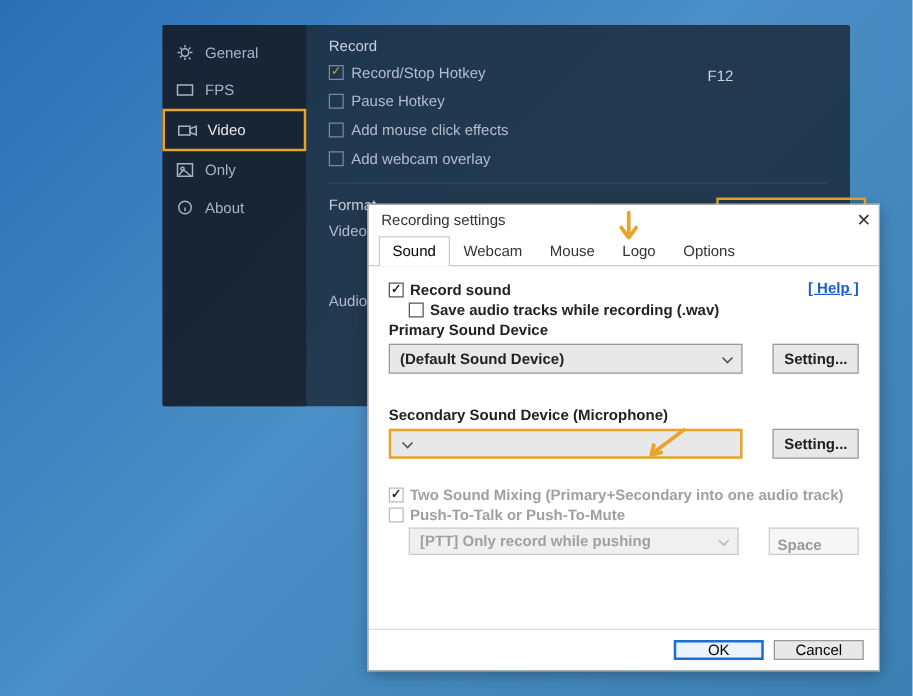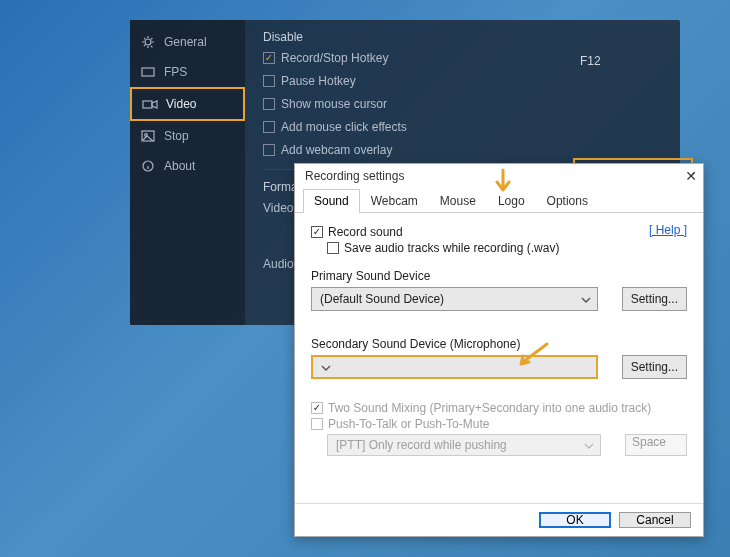--- a/index.html
+++ b/index.html
@@ -24,21 +24,21 @@
     .sidebar-item.active { border: 2px solid #e8a42a; color: #e8e8ec; }
     .s-icon { width: 16px; height: 14px; display: inline-flex; align-items: center; justify-content: center; }
     .s-icon svg { width: 16px; height: 14px; stroke: #a9b3c4; fill: none; stroke-width: 1.2; }
     .content {
       flex: 1; padding: 10px 18px; color: #b4bccc; font-size: 12px;
     }
     .section-title { color: #c8cfdc; font-size: 12px; margin-bottom: 4px; }
     .opt-row { display: flex; align-items: center; gap: 6px; margin: 5px 0; height: 18px; }
     .chk { width: 12px; height: 12px; border: 1px solid #7f899c; display: inline-flex; align-items: center; justify-content: center; }
     .chk.checked::after { content: "✓"; color: #e8a42a; font-size: 10px; line-height: 10px; }
-    .val-col { position: absolute; left: 450px; color: #cfd6e2; font-size: 12px; }
+    .val-col { position: absolute; left: 436px; color: #cfd6e2; font-size: 12px; }
     .settings-btn {
       position: absolute; left: 443px; top: 138px; width: 120px; height: 22px;
       border: 2px solid #e8a42a; color: #cfd6e2; font-size: 12px;
       display: flex; align-items: center; justify-content: center; cursor: pointer;
       background: rgba(40,50,70,0.3);
     }
     hr.sep { border: none; border-top: 1px solid rgba(255,255,255,0.08); margin: 10px 0; }
     .arrow1 {
       position: absolute; left: 493px; top: 168px; width: 20px; height: 28px; z-index: 3;
     }
@@ -54,50 +54,50 @@
       display: flex; align-items: center; justify-content: space-between;
       padding: 4px 2px 4px 10px; font-size: 12px; color: #333;
     }
     .close-x { font-size: 14px; color: #333; cursor: pointer; padding: 0 4px; font-family: Arial; }
     .tabs { display: flex; border-bottom: 1px solid #ccc; padding-left: 8px; gap: 0; }
     .tab {
       padding: 4px 10px 5px 10px; font-size: 12px; color: #333; cursor: pointer;
       border: 1px solid transparent; border-bottom: none; position: relative; top: 1px;
     }
     .tab.active { border-color: #ccc; background: #fff; color: #000; }
-    .dlg-body { flex: 1; padding: 10px 16px 8px 16px; font-size: 12px; color: #222; position: relative; }
+    .dlg-body { flex: 1; padding: 10px 16px 8px 16px; font-size: 12px; color: #222; position: relative; font-weight: bold; }
     .wchk { width: 12px; height: 12px; border: 1px solid #555; display: inline-flex; align-items: center; justify-content: center; vertical-align: middle; }
     .wchk.checked::after { content: "✓"; font-size: 10px; line-height: 10px; color: #222; }
     .wchk.disabled { border-color: #bbb; }
     .line { display: flex; align-items: center; gap: 5px; margin: 2px 0; }
     .indent { margin-left: 16px; }
     .help-link { color: #1a5fd2; text-decoration: underline; font-size: 12px; cursor: pointer; }
-    .group-label { margin-top: 12px; margin-bottom: 4px; }
+    .group-label { margin-bottom: 4px; }
     .row-inline { display: flex; gap: 24px; align-items: center; }
     .combo {
       flex: 1; height: 24px; background: #e8e8e8; border: 1px solid #999;
       display: flex; align-items: center; justify-content: space-between;
       padding: 0 6px 0 8px; font-size: 12px; cursor: pointer;
     }
     .caret { width: 10px; height: 10px; }
     .caret svg { width: 10px; height: 10px; }
     .btn-small {
       background: #e8e8e8; border: 1px solid #999; height: 24px; padding: 0 8px;
       font-size: 12px; cursor: pointer; display: flex; align-items: center;
     }
     .hl-combo { border: 2px solid #e8a42a; }
     .disabled-text { color: #a0a0a0; }
     .ptt-combo {
       flex: 1; height: 22px; background: #f0f0f0; border: 1px solid #ccc;
       display: flex; align-items: center; justify-content: space-between;
       padding: 0 6px 0 8px; font-size: 12px; color: #a0a0a0;
     }
     .ptt-key {
-      width: 62px; height: 22px; border: 1px solid #ccc; background: #f6f6f6;
-      display: flex; align-items: flex-start; padding-left: 6px; font-size: 12px; color: #999;
+      width: 72px; height: 22px; border: 1px solid #ccc; background: #f6f6f6;
+      display: flex; align-items: flex-end; padding-left: 6px; font-size: 12px; color: #999;
     }
     .dlg-footer {
       border-top: 1px solid #ddd; padding: 8px 12px; display: flex; justify-content: flex-end; gap: 8px;
     }
     .dlg-btn {
       min-width: 72px; height: 16px; font-size: 12px;
       display: flex; align-items: center; justify-content: center; cursor: pointer;
       background: #e8e8e8; border: 1px solid #999;
     }
     .dlg-btn.primary { border: 2px solid #1a6fd2; background: #eaf3ff; }
@@ -137,51 +137,47 @@
       <span>Video</span>
     </div>
     <div class="sidebar-item">
       <span class="s-icon">
           <svg viewBox="0 0 16 14">
             <rect x="2" y="2" width="12" height="10"></rect>
             <circle cx="6" cy="6" r="1.3"></circle>
             <path d="M3 11l4-4 6 5"></path>
           </svg>
         </span>
-      <span>Stop</span>
+      <span>Only</span>
     </div>
     <div class="sidebar-item">
       <span class="s-icon">
           <svg viewBox="0 0 16 14">
             <circle cx="8" cy="7" r="5"></circle>
             <path d="M8 5v0M8 7v3"></path>
           </svg>
         </span>
       <span>About</span>
     </div>
   </div>
 
   <div class="content">
-    <div class="section-title">Disable</div>
+    <div class="section-title">Record</div>
 
     <div class="opt-row">
       <span class="chk checked"></span>
       <span>Record/Stop Hotkey</span>
     </div>
     <span class="val-col" style="top:34px">F12</span>
 
     <div class="opt-row">
       <span class="chk"></span>
       <span>Pause Hotkey</span>
     </div>
 
-    <div class="opt-row">
-      <span class="chk"></span>
-      <span>Show mouse cursor</span>
-    </div>
 
     <div class="opt-row">
       <span class="chk"></span>
       <span>Add mouse click effects</span>
     </div>
 
     <div class="opt-row">
       <span class="chk"></span>
       <span>Add webcam overlay</span>
     </div>

